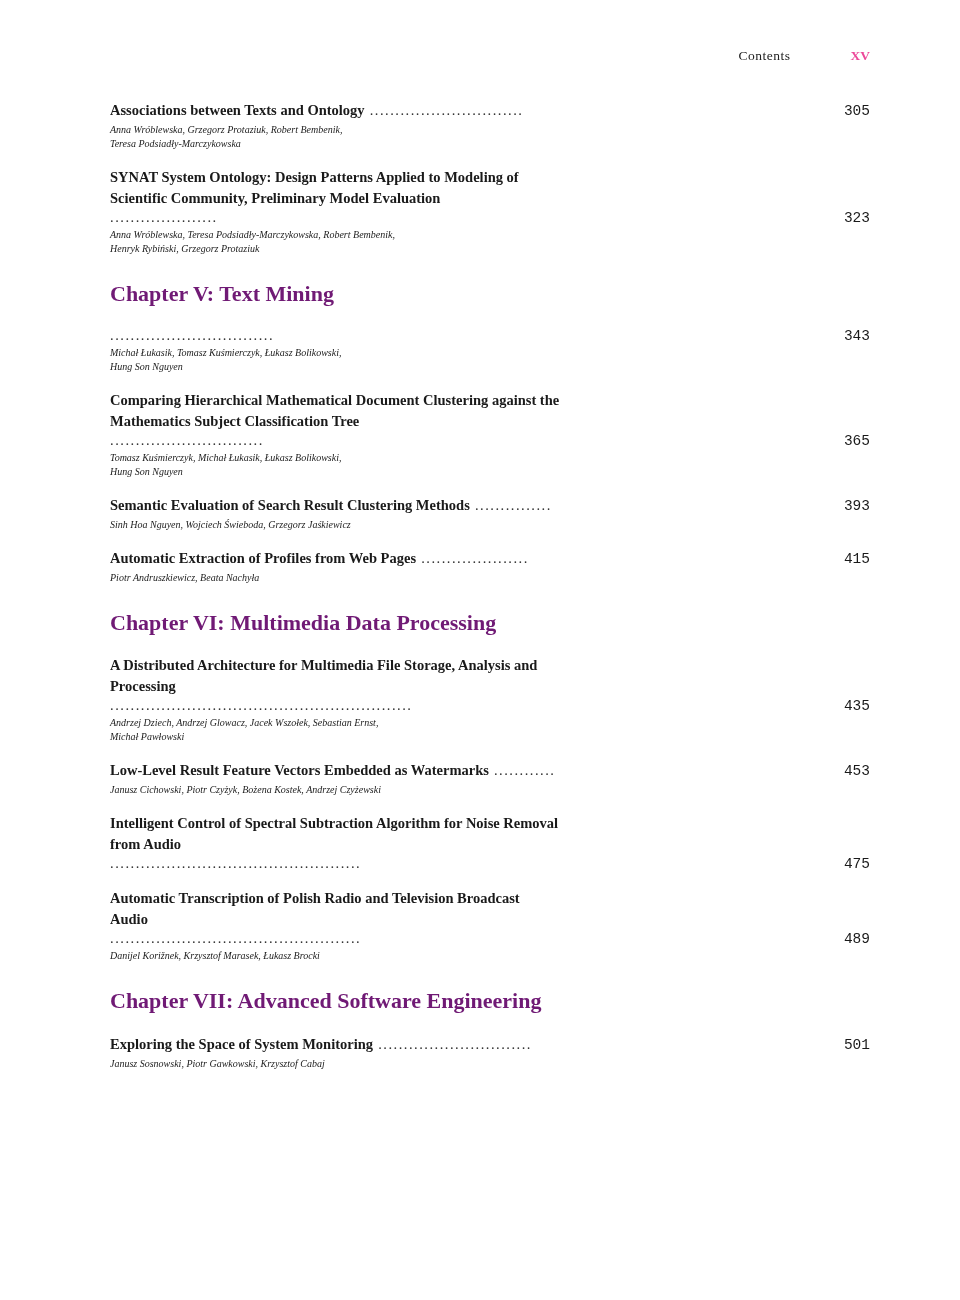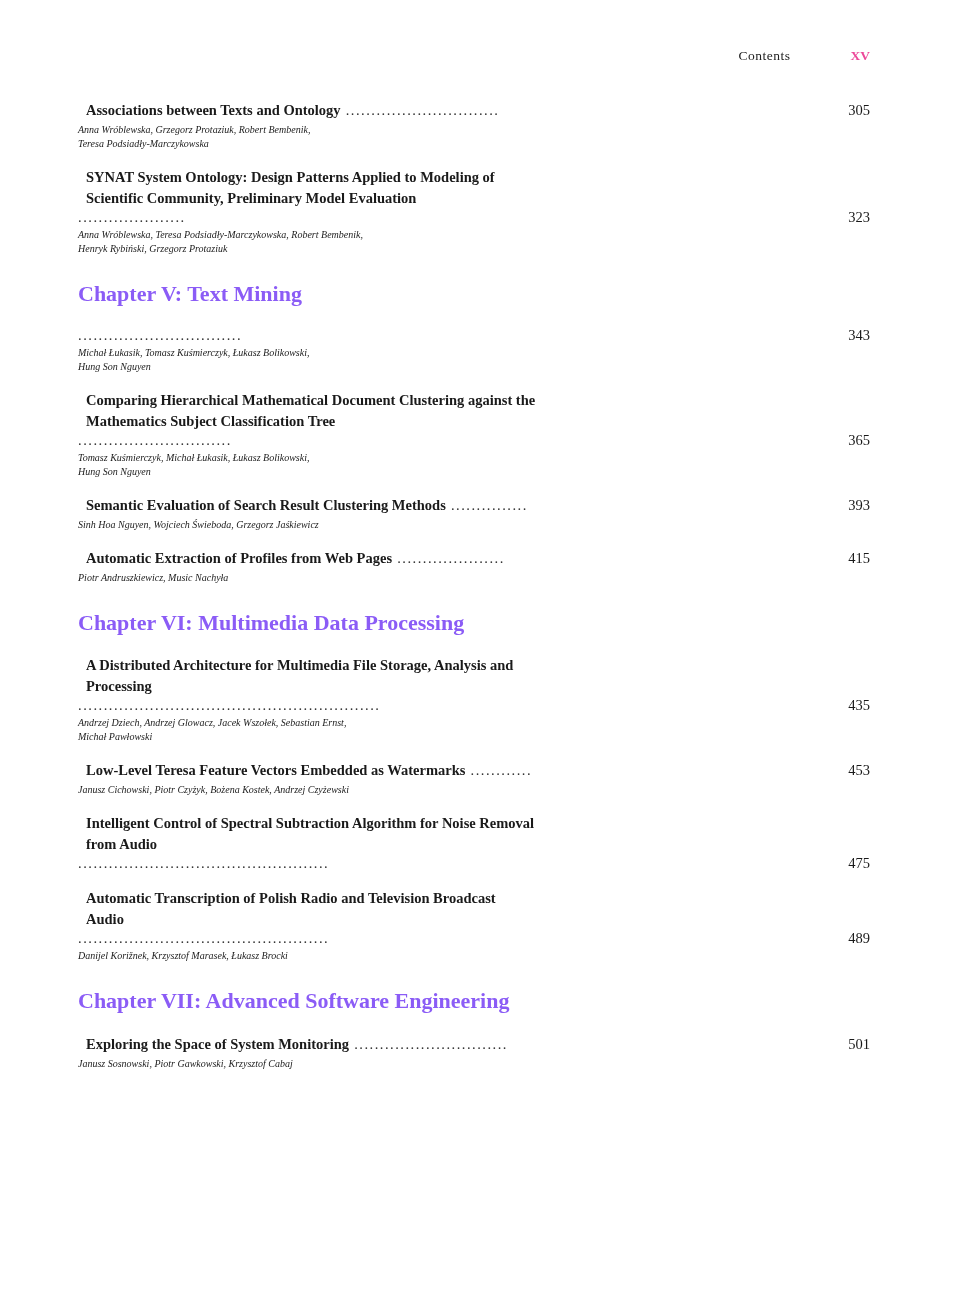--- a/index.html
+++ b/index.html
@@ -6,21 +6,21 @@
     body {
       background: #f5f5f0;
       font-family: 'Times New Roman', Times, serif;
       color: #1a1a1a;
     }
     .page {
       width: 960px;
       min-height: 1300px;
       background: #ffffff;
       margin: 0 auto;
-      padding: 48px 90px 60px 78px;
+      padding: 48px 90px 60px 110px;
       position: relative;
     }
     .page-header {
       display: flex;
       justify-content: flex-end;
       align-items: center;
       margin-bottom: 32px;
       padding-bottom: 4px;
     }
     .header-content {
@@ -42,50 +42,50 @@
       font-size: 10px;
       font-style: italic;
       color: #222;
       margin-top: 2px;
       line-height: 1.4;
       padding-left: 0;
     }
     .chapter-heading {
       font-size: 22px;
       font-weight: bold;
-      color: #8b5cf6;
+      color: #701a75;
       margin: 24px 0 18px 0;
       line-height: 1.3;
     }
     .multi-line-entry {
       margin-bottom: 16px;
     }
     .entry-title-block {
       font-size: 14.5px;
       font-weight: bold;
       color: #1a1a1a;
       line-height: 1.45;
-      margin-left: 8px;
     }
     .dots-line {
       display: flex;
       align-items: baseline;
     }
     .dots-text {
       font-size: 14.5px;
       letter-spacing: 1.5px;
       color: #333;
       flex: 1;
     }
     .page-num-right {
       font-size: 14.5px;
       color: #1a1a1a;
       white-space: nowrap;
       min-width: 36px;
       text-align: right;
+      font-family: Liberation Mono, monospace;
     }
   </style>
 </head>
 <body>
 
 <div class="page">
 
   <div class="page-header">
     <div class="header-content">
       <span class="header-label">Contents</span>
@@ -138,37 +138,37 @@
     </div>
     <div class="entry-authors">Sinh Hoa Nguyen, Wojciech Świeboda, Grzegorz Jaśkiewicz</div>
   </div>
 
   <div class="multi-line-entry">
     <div class="dots-line">
       <span class="entry-title-block">Automatic Extraction of Profiles from Web Pages</span>
       <span class="dots-text">&nbsp;.....................</span>
       <span class="page-num-right">415</span>
     </div>
-    <div class="entry-authors">Piotr Andruszkiewicz, Music Nachyła</div>
+    <div class="entry-authors">Piotr Andruszkiewicz, Beata Nachyła</div>
   </div>
 
   <div class="chapter-heading">Chapter VI: Multimedia Data Processing</div>
 
   <div class="multi-line-entry">
     <div class="entry-title-block">A Distributed Architecture for Multimedia File Storage, Analysis and<br>Processing</div>
     <div class="dots-line">
       <span class="dots-text">...........................................................</span>
       <span class="page-num-right">435</span>
     </div>
     <div class="entry-authors">Andrzej Dziech, Andrzej Glowacz, Jacek Wszołek, Sebastian Ernst,<br>Michał Pawłowski</div>
   </div>
 
   <div class="multi-line-entry">
     <div class="dots-line">
-      <span class="entry-title-block">Low-Level Teresa Feature Vectors Embedded as Watermarks</span>
+      <span class="entry-title-block">Low-Level Result Feature Vectors Embedded as Watermarks</span>
       <span class="dots-text">&nbsp;............</span>
       <span class="page-num-right">453</span>
     </div>
     <div class="entry-authors">Janusz Cichowski, Piotr Czyżyk, Bożena Kostek, Andrzej Czyżewski</div>
   </div>
 
   <div class="multi-line-entry">
     <div class="entry-title-block">Intelligent Control of Spectral Subtraction Algorithm for Noise Removal<br>from Audio</div>
     <div class="dots-line">
       <span class="dots-text">.................................................</span>

